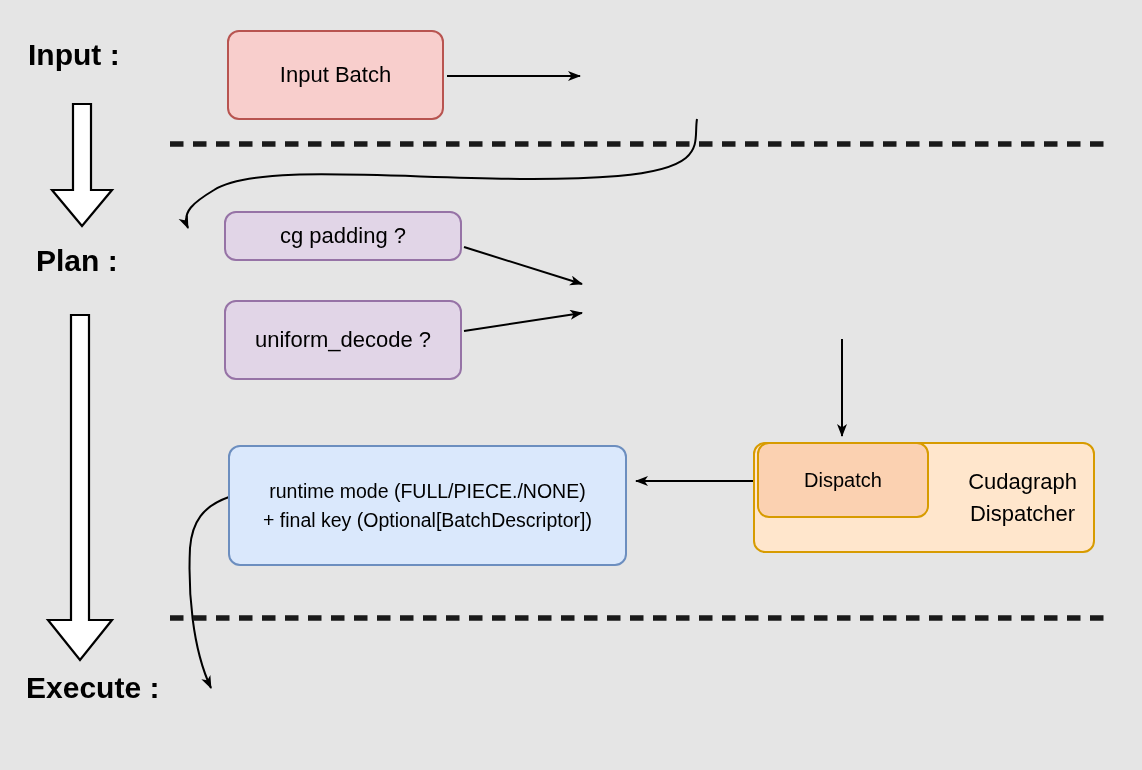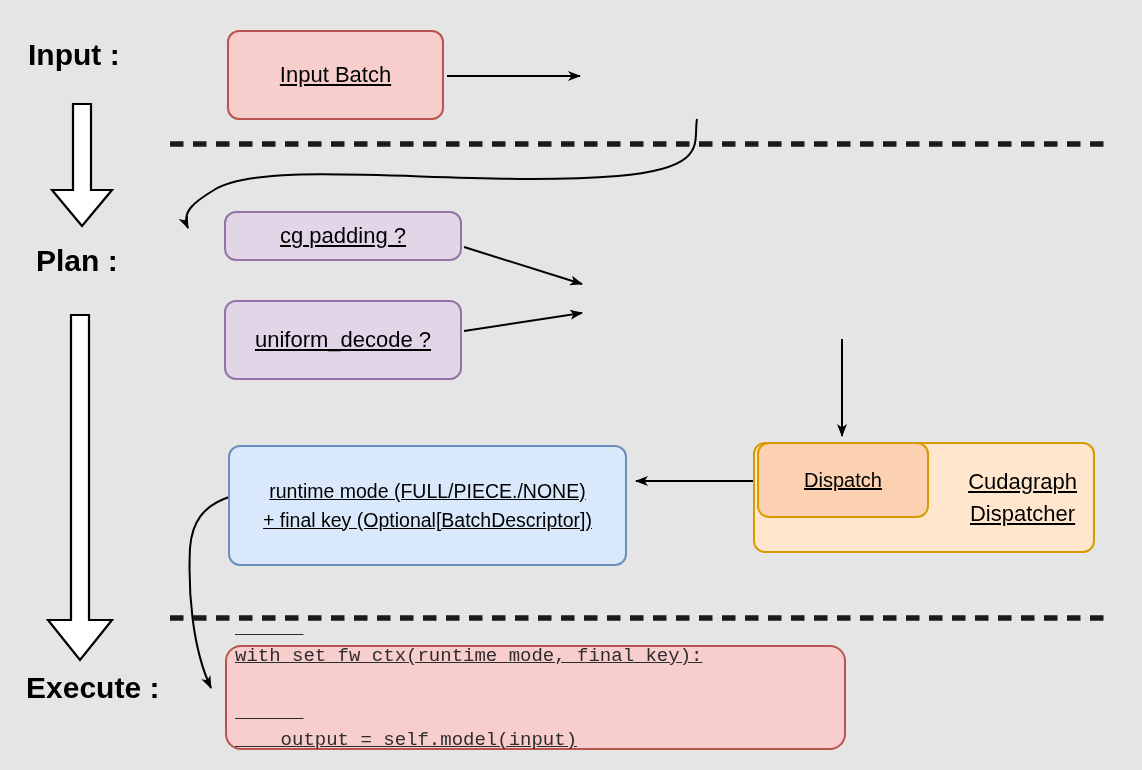--- a/index.html
+++ b/index.html
@@ -33,21 +33,20 @@
     box-sizing: border-box;
     border: 2px solid #4d7c0f;
     border-radius: 12px;
     display: flex;
     align-items: center;
     justify-content: center;
     text-align: center;
     font-size: 22px;
     color: #000000;
     line-height: 1.35;
-    text-decoration: underline;
   }
   #n-input-batch    { left: 227px; top: 30px;  width: 217px; height: 90px;  }
   #n-preprocess     { left: 588px; top: 30px;  width: 218px; height: 89px;  }
   #n-cg-padding     { left: 224px; top: 211px; width: 238px; height: 50px;  }
   #n-uniform-decode { left: 224px; top: 300px; width: 238px; height: 80px;  }
   #n-init-key       { left: 592px; top: 228px; width: 502px; height: 110px; font-size: 21px; line-height: 31px; }
   #n-cudagraph      { left: 753px; top: 442px; width: 342px; height: 111px;
                       justify-content: flex-end; padding-right: 16px; line-height: 32px; }
   #n-dispatch       { left: 757px; top: 442px; width: 172px; height: 76px; font-size: 20px; }
   #n-runtime        { left: 228px; top: 445px; width: 399px; height: 121px; font-size: 19.5px; line-height: 29px; }
@@ -127,20 +126,14 @@
     <span>Dispatch</span>
   </div>
 
   <div class="node" id="n-runtime" style="background-color: rgb(218, 232, 252); border-color: rgb(108, 142, 191);">
     <div class="lines">
       <div>runtime mode (FULL/PIECE./NONE)</div>
       <div>+ final key (Optional[BatchDescriptor])</div>
     </div>
   </div>
 
-  <div class="node" id="n-execute-code" style="background-color: rgb(248, 206, 204); border-color: rgb(184, 84, 80);">
-    <div class="lines">
-      <div>with set_fw_ctx(runtime_mode, final_key):</div>
-      <div>    output = self.model(input)</div>
-    </div>
-  </div>
 
 </div>
 
 </body></html>

